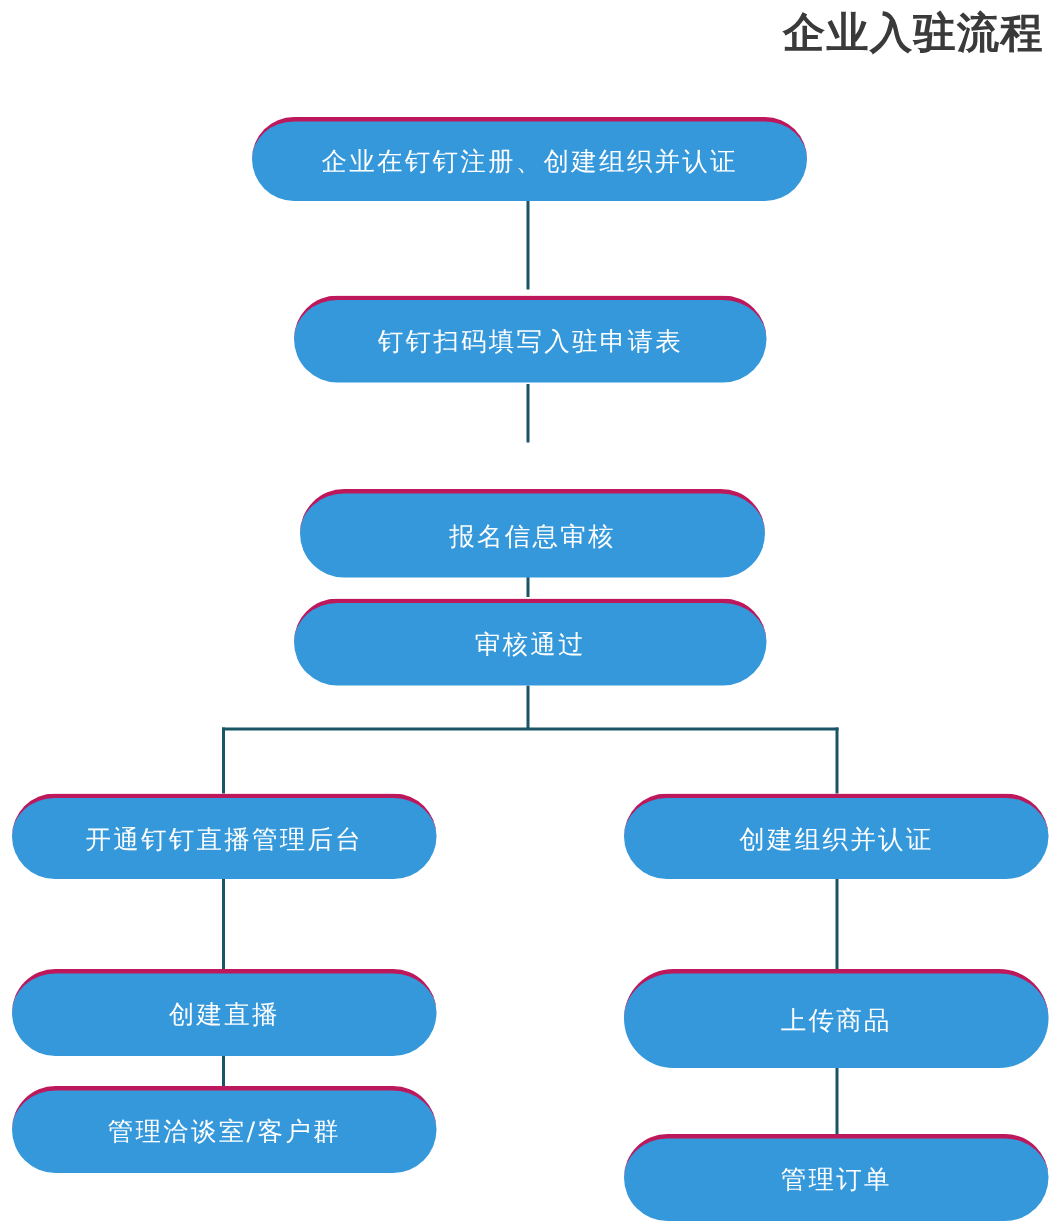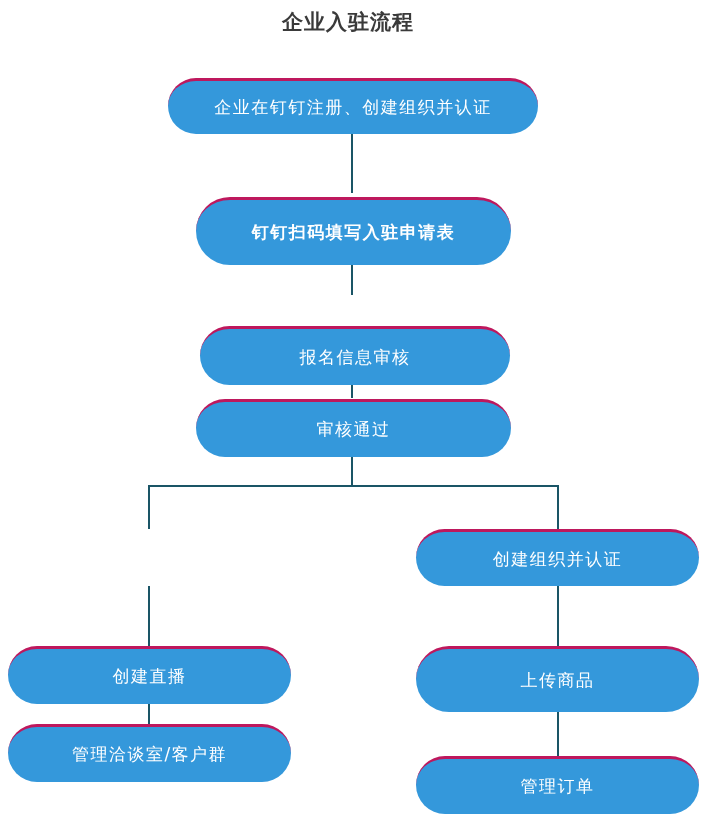--- a/index.html
+++ b/index.html
@@ -16,22 +16,22 @@
   #chart {
     position: relative;
     width: 704px;
     height: 816px;
   }
   #title {
     position: absolute;
     left: 0;
     top: 2px;
     width: 696px;
-    text-align: center;
-    font-size: 21px;
+    text-align: right;
+    font-size: 28px;
     font-weight: bold;
     color: #3a3a3a;
     letter-spacing: 1px;
     line-height: 40px;
     white-space: nowrap;
   }
   .node {
     position: absolute;
     background: #3498db;
     border-radius: 999px;
@@ -79,32 +79,35 @@
   <div class="edge-v" style="left:148px; top:586px; height:60px;"></div>
   <div class="edge-v" style="left:148px; top:704px; height:52px;"></div>
 
   <div class="edge-v" style="left:557px; top:586px; height:60px;"></div>
   <div class="edge-v" style="left:557px; top:704px; height:52px;"></div>
 
   <div class="node" style="left:168px; top:78px; width:370px; height:56px;">
     <span class="node-label">企业在钉钉注册、创建组织并认证</span>
   </div>
 
-  <div class="node" style="left:196px; top:197px; width:315px; height:68px;font-weight:bold;">
+  <div class="node" style="left:196px; top:197px; width:315px; height:58px;">
     <span class="node-label">钉钉扫码填写入驻申请表</span>
   </div>
 
   <div class="node" style="left:200px; top:297px; width:310px; height:59px;margin-top:29px;">
     <span class="node-label">报名信息审核</span>
   </div>
 
   <div class="node" style="left:196px; top:399px; width:315px; height:58px;">
     <span class="node-label">审核通过</span>
   </div>
 
+  <div class="node" style="left:8px; top:529px; width:283px; height:57px;">
+    <span class="node-label">开通钉钉直播管理后台</span>
+  </div>
 
   <div class="node" style="left:8px; top:646px; width:283px; height:58px;">
     <span class="node-label">创建直播</span>
   </div>
 
   <div class="node" style="left:8px; top:724px; width:283px; height:58px;">
     <span class="node-label">管理洽谈室/客户群</span>
   </div>
 
   <div class="node" style="left:416px; top:529px; width:283px; height:57px;">

